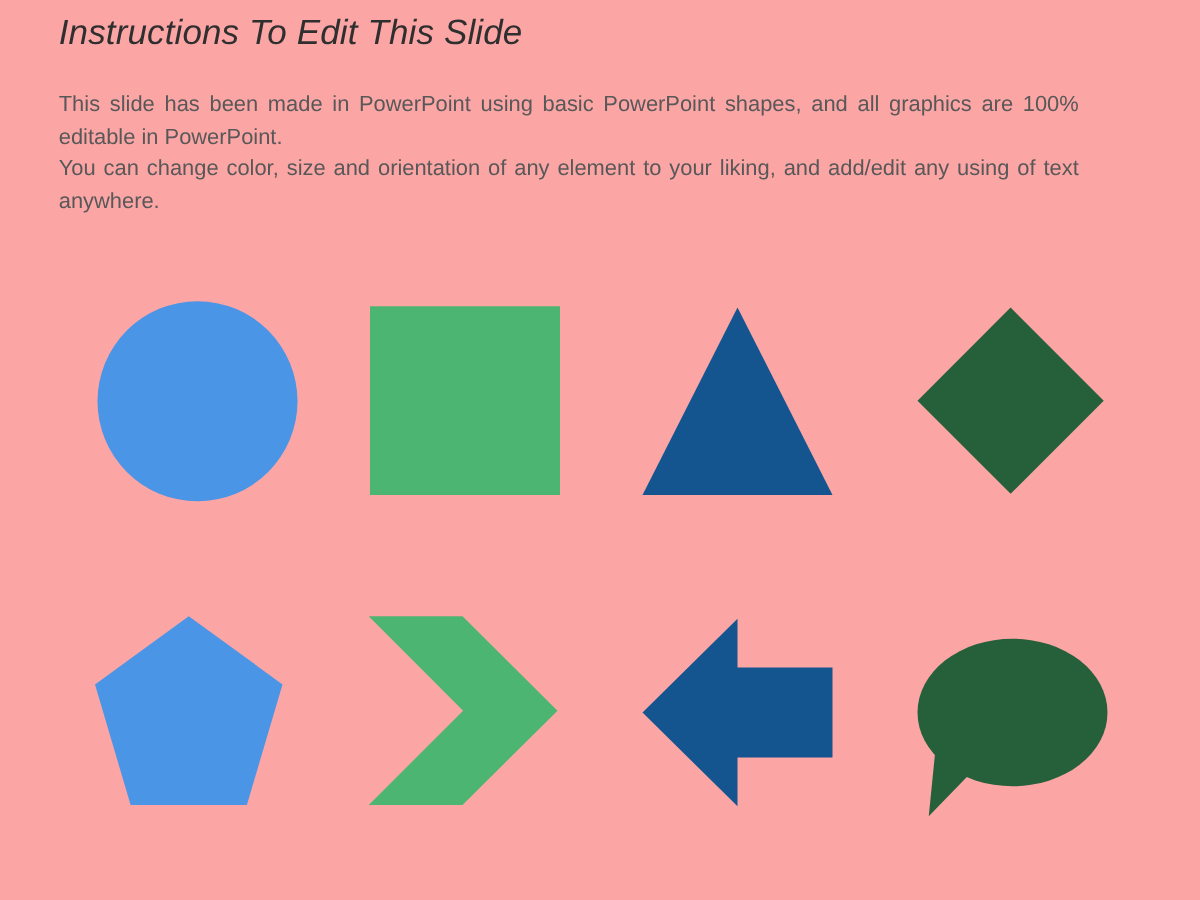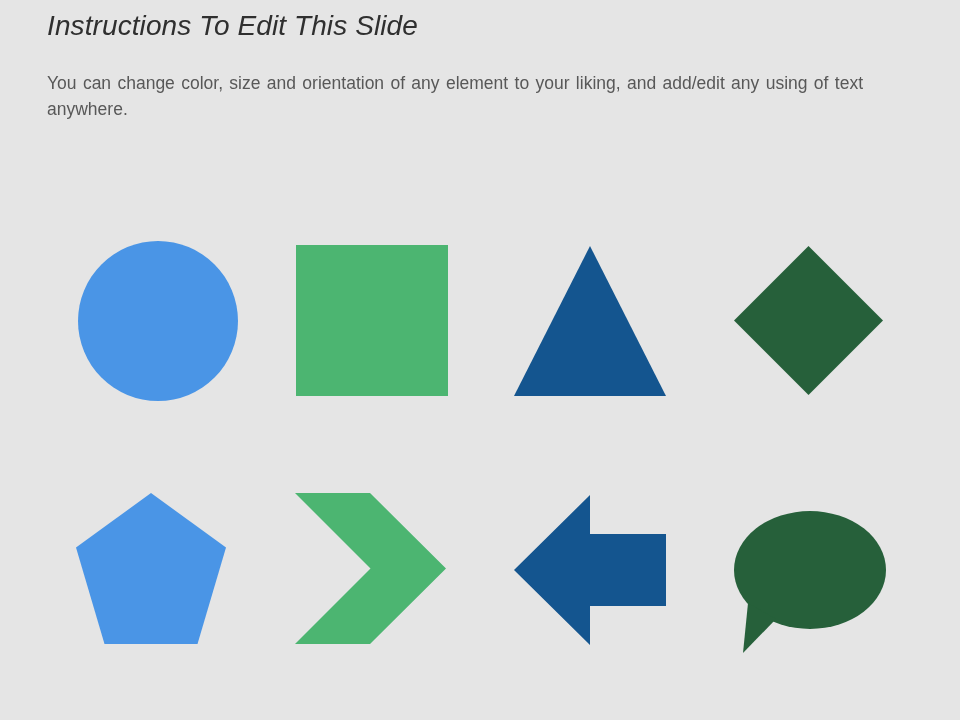--- a/index.html
+++ b/index.html
@@ -15,21 +15,21 @@
     font-family: "Liberation Sans", sans-serif;
     -webkit-font-smoothing: antialiased;
   }
 
   #slide {
     position: absolute;
     left: 0;
     top: 0;
     width: 960px;
     height: 720px;
-    background: #e5e5e5;
+    background: #fca5a5;
   }
 
   
   #slide-title {
     position: absolute;
     left: 47px;
     top: 9px;
     width: 860px;
     font-size: 28px;
     line-height: 34px;
@@ -85,20 +85,21 @@
   #cell-speech-bubble { left: 734px; top: 511px; width: 152px; height: 144px; }
 </style>
 </head>
 <body>
 
 <div id="slide">
 
   <div id="slide-title">Instructions To Edit This Slide</div>
 
   <div id="instructions-body">
+    <p class="body-para">This slide has been made in PowerPoint using basic PowerPoint shapes, and all graphics are 100% editable in PowerPoint.</p>
     <p class="body-para">You can change color, size and orientation of any element to your liking, and add/edit any using of text anywhere.</p>
   </div>
 
   <div id="shape-grid">
 
     <div class="shape-cell" id="cell-circle" title="Circle">
       <svg width="160" height="160" viewBox="0 0 160 160">
         <circle cx="80" cy="80" r="80" fill="#4a95e6"></circle>
       </svg>
     </div>

